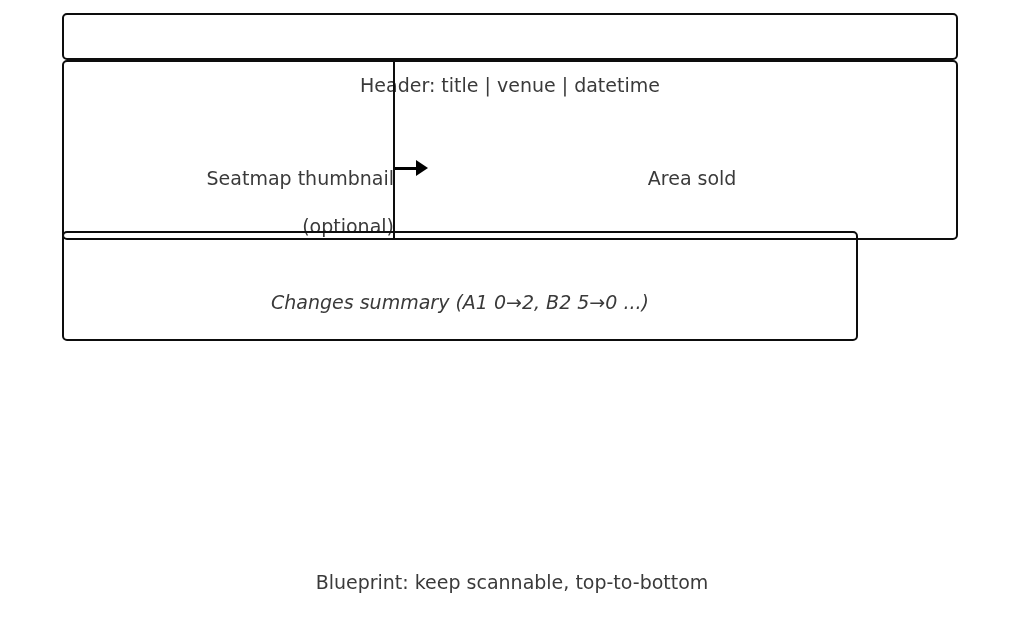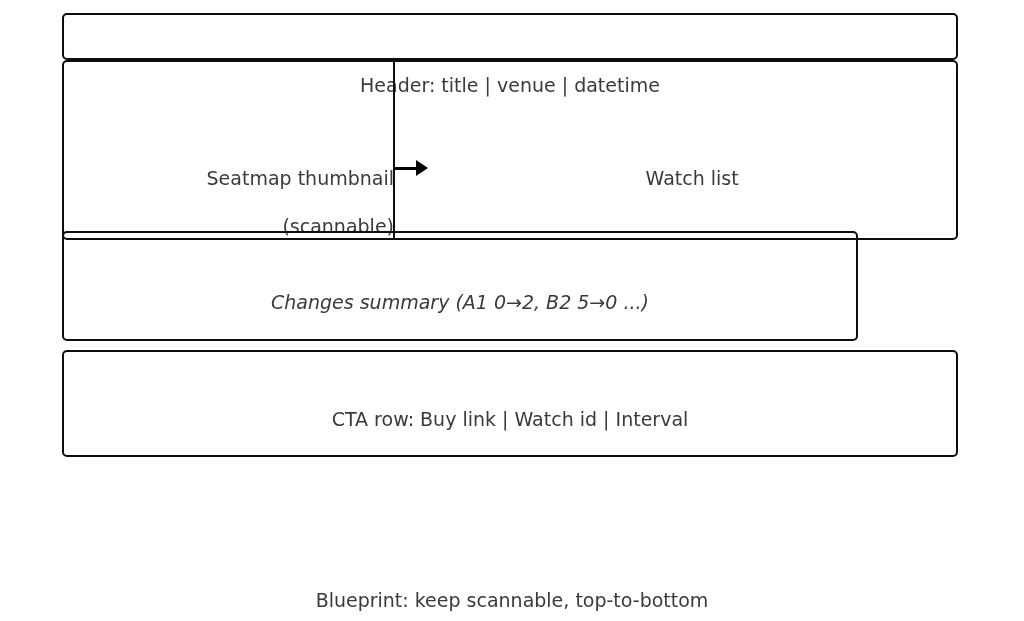--- a/index.html
+++ b/index.html
@@ -53,54 +53,51 @@
   .row2{left:62px;top:231px;width:796px;height:110px;font-style:italic;}
   .row2 .label{left:0;top:57px;width:100%;}
   .row3{left:62px;top:350px;width:896px;height:107px;}
   .row3 .label{left:0;top:55px;width:100%;}
   .row4{left:62px;top:457px;width:896px;height:120px;}
   .row4 .label{left:0;top:46px;width:100%;}
   
   .caption{
     position:absolute;left:0;top:570px;width:1024px;
     font-size:19px;line-height:24px;text-align:center;
-    color:#3a3a3a;z-index:1;white-space:pre;margin-top:18px;
+    color:#3a3a3a;z-index:1;white-space:pre;
   }
 </style>
 </head>
 <body>
 
 <div class="canvas">
 
   <div class="caption">Blueprint: keep scannable, top-to-bottom</div>
 
   <div class="box strip"></div>
 
   <div class="box row1">
     <div class="label header-text">Header: title | venue | datetime</div>
 
     <div class="label seatmap-label">
       <span>Seatmap thumbnail</span><br>
-      <span>(scannable)</span>
+      <span>(optional)</span>
     </div>
 
     <div class="label arealist-label">
-      <span>Watch list</span><br>
+      <span>Area sold</span><br>
     </div>
 
     <div class="divider"></div>
 
     <div class="arrow">
       <span class="shaft"></span>
       <span class="head"></span>
     </div>
   </div>
 
   <div class="box row2">
     <div class="label">Changes summary (A1 0→2, B2 5→0 ...)</div>
   </div>
 
-  <div class="box row3">
-    <div class="label">CTA row: Buy link | Watch id | Interval</div>
-  </div>
 
 
 </div>
 
 </body></html>

